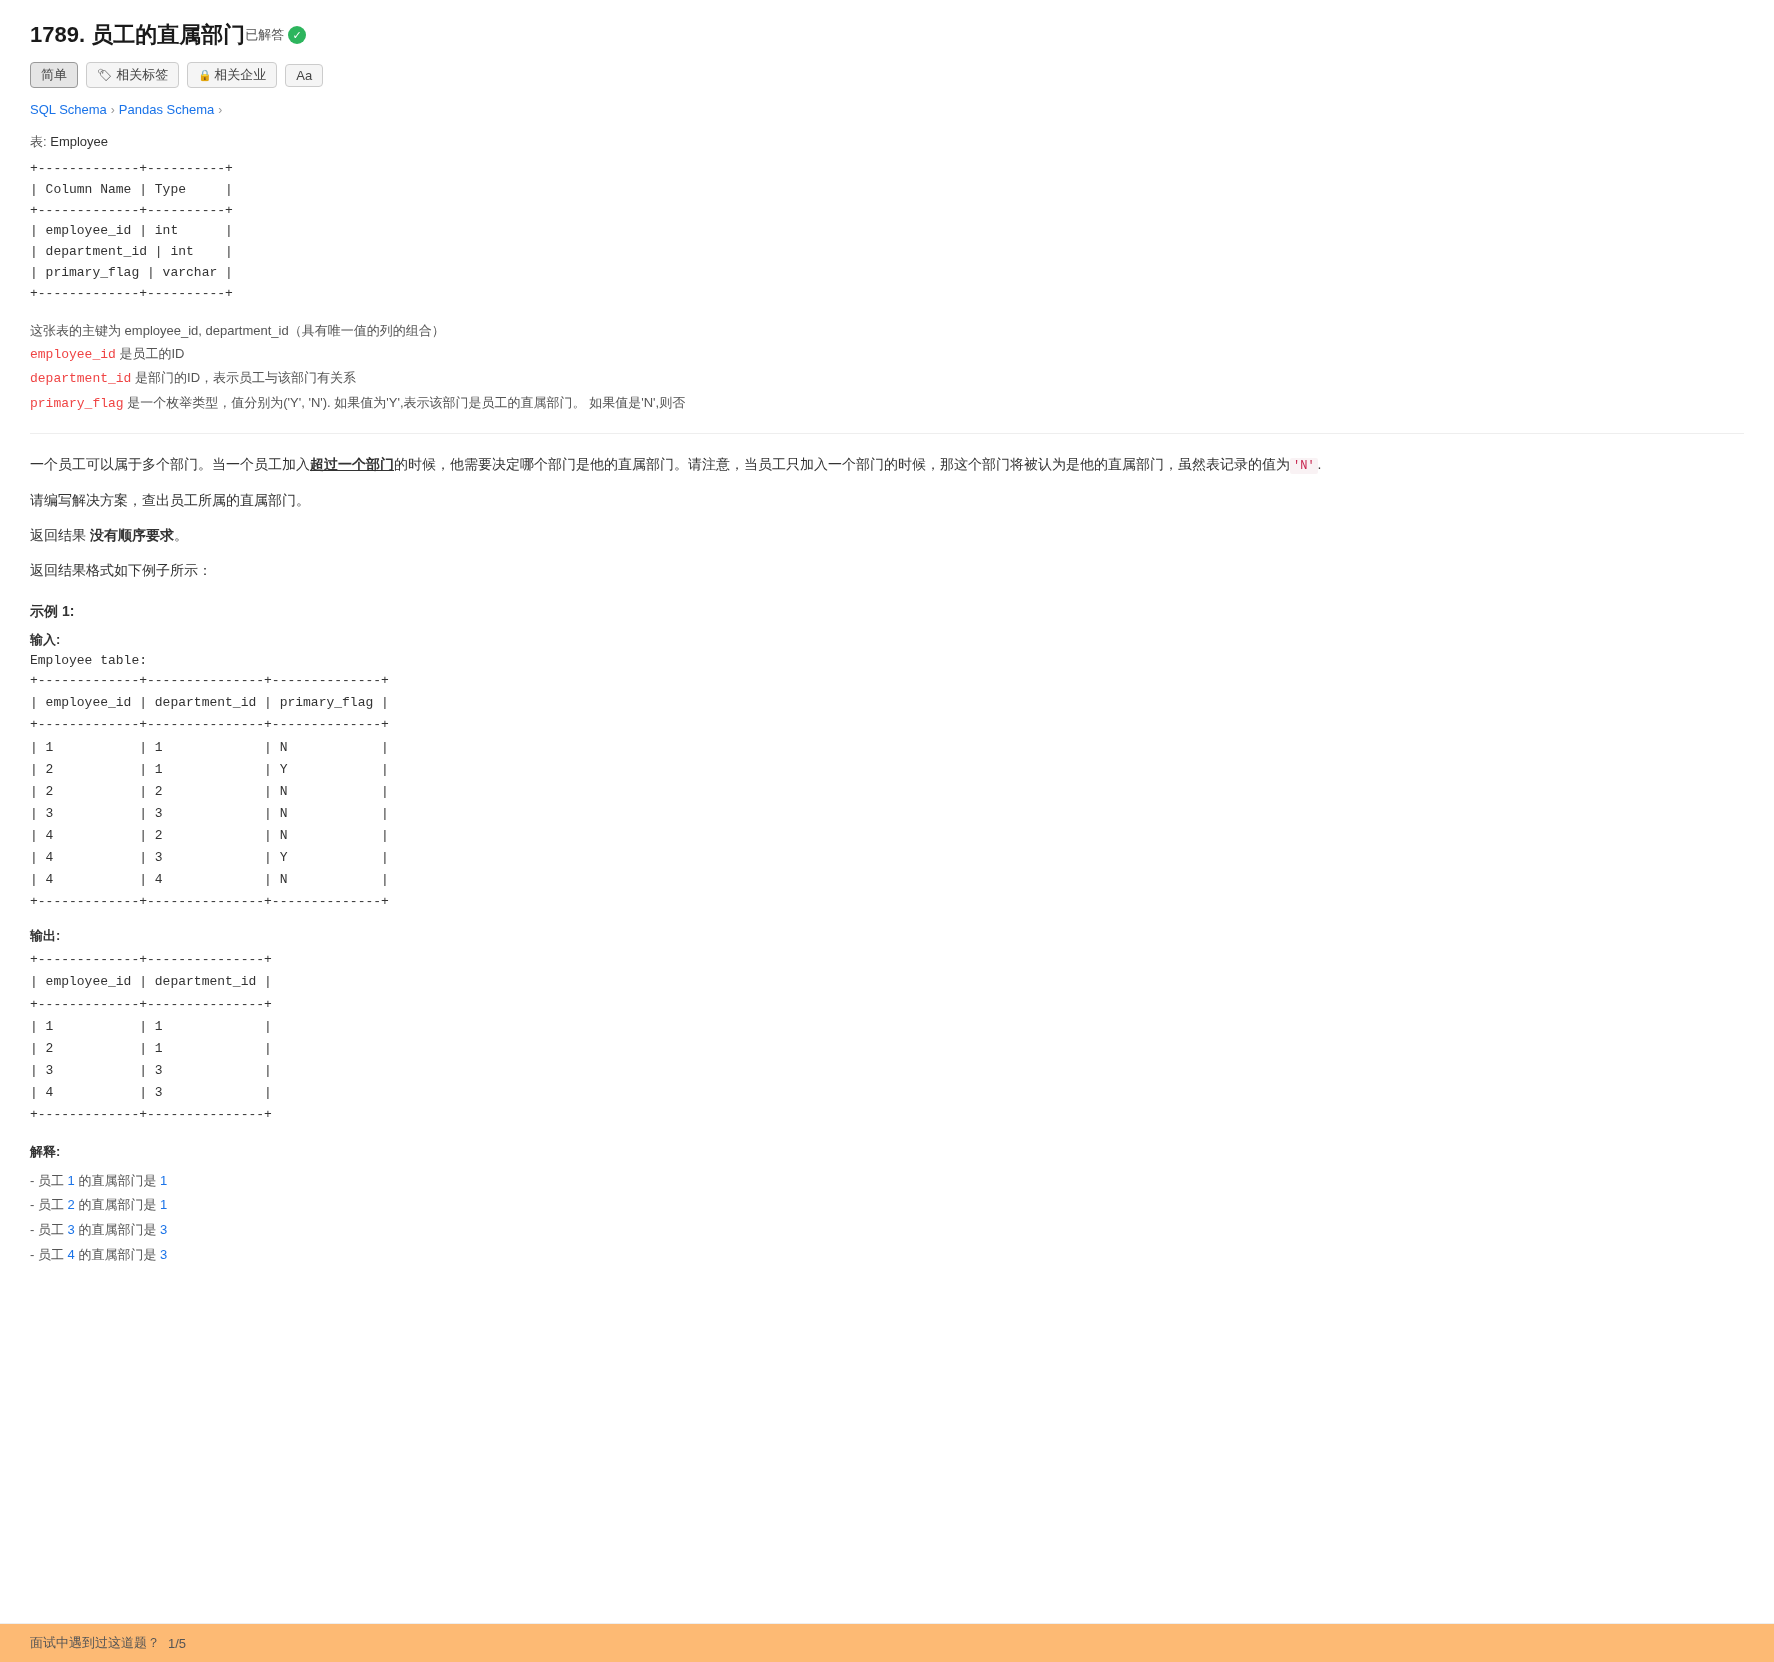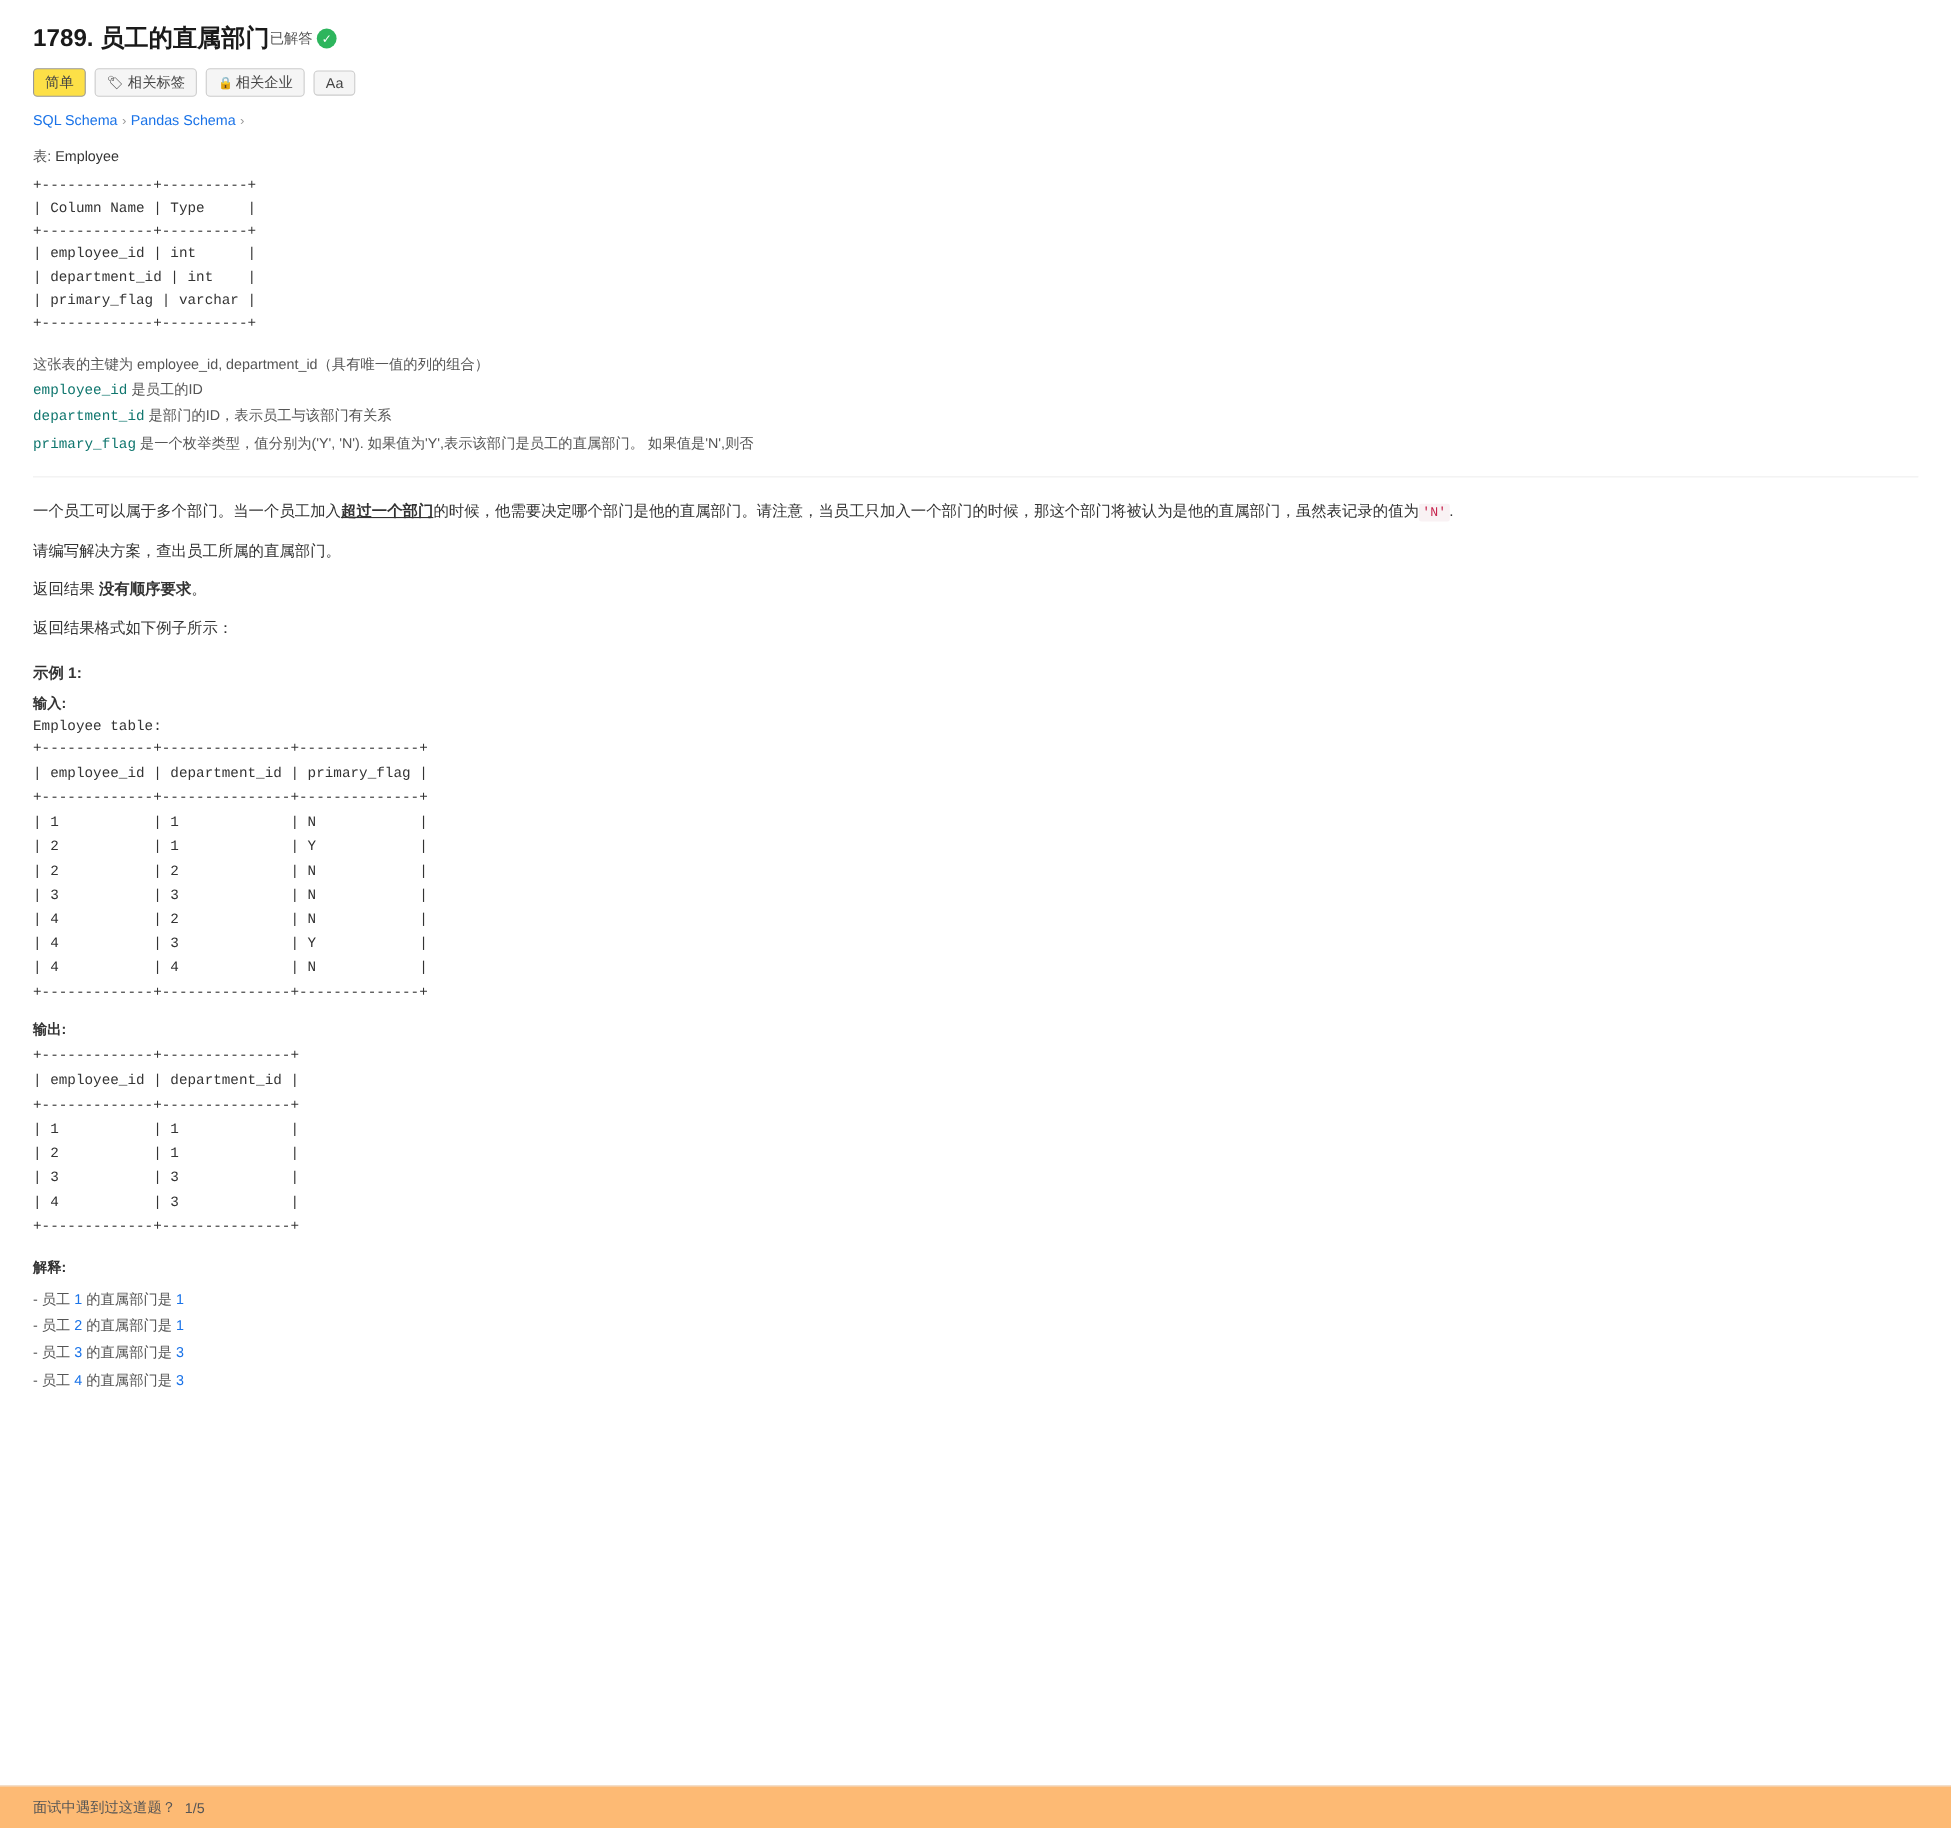--- a/index.html
+++ b/index.html
@@ -52,21 +52,21 @@
       padding: 3px 10px;
       font-size: 13px;
       cursor: pointer;
       background: #f5f5f5;
       color: #444;
       display: flex;
       align-items: center;
       gap: 4px;
     }
     .tab-btn.active {
-      background: #fde047;
+      background: #e5e5e5;
       border-color: #999;
     }
     .schema-nav {
       display: flex;
       align-items: center;
       gap: 4px;
       margin-bottom: 16px;
       font-size: 13px;
     }
     .schema-link {
@@ -95,21 +95,21 @@
       margin-bottom: 14px;
       white-space: pre;
     }
     .description-block {
       font-size: 13px;
       color: #555;
       line-height: 1.8;
       margin-bottom: 16px;
     }
     .description-block .field-name {
-      color: #0f766e;
+      color: #ef4444;
       font-family: "Courier New", monospace;
     }
     .section-divider {
       height: 1px;
       background: #eee;
       margin: 18px 0;
     }
     .problem-text {
       font-size: 14px;
       color: #333;

